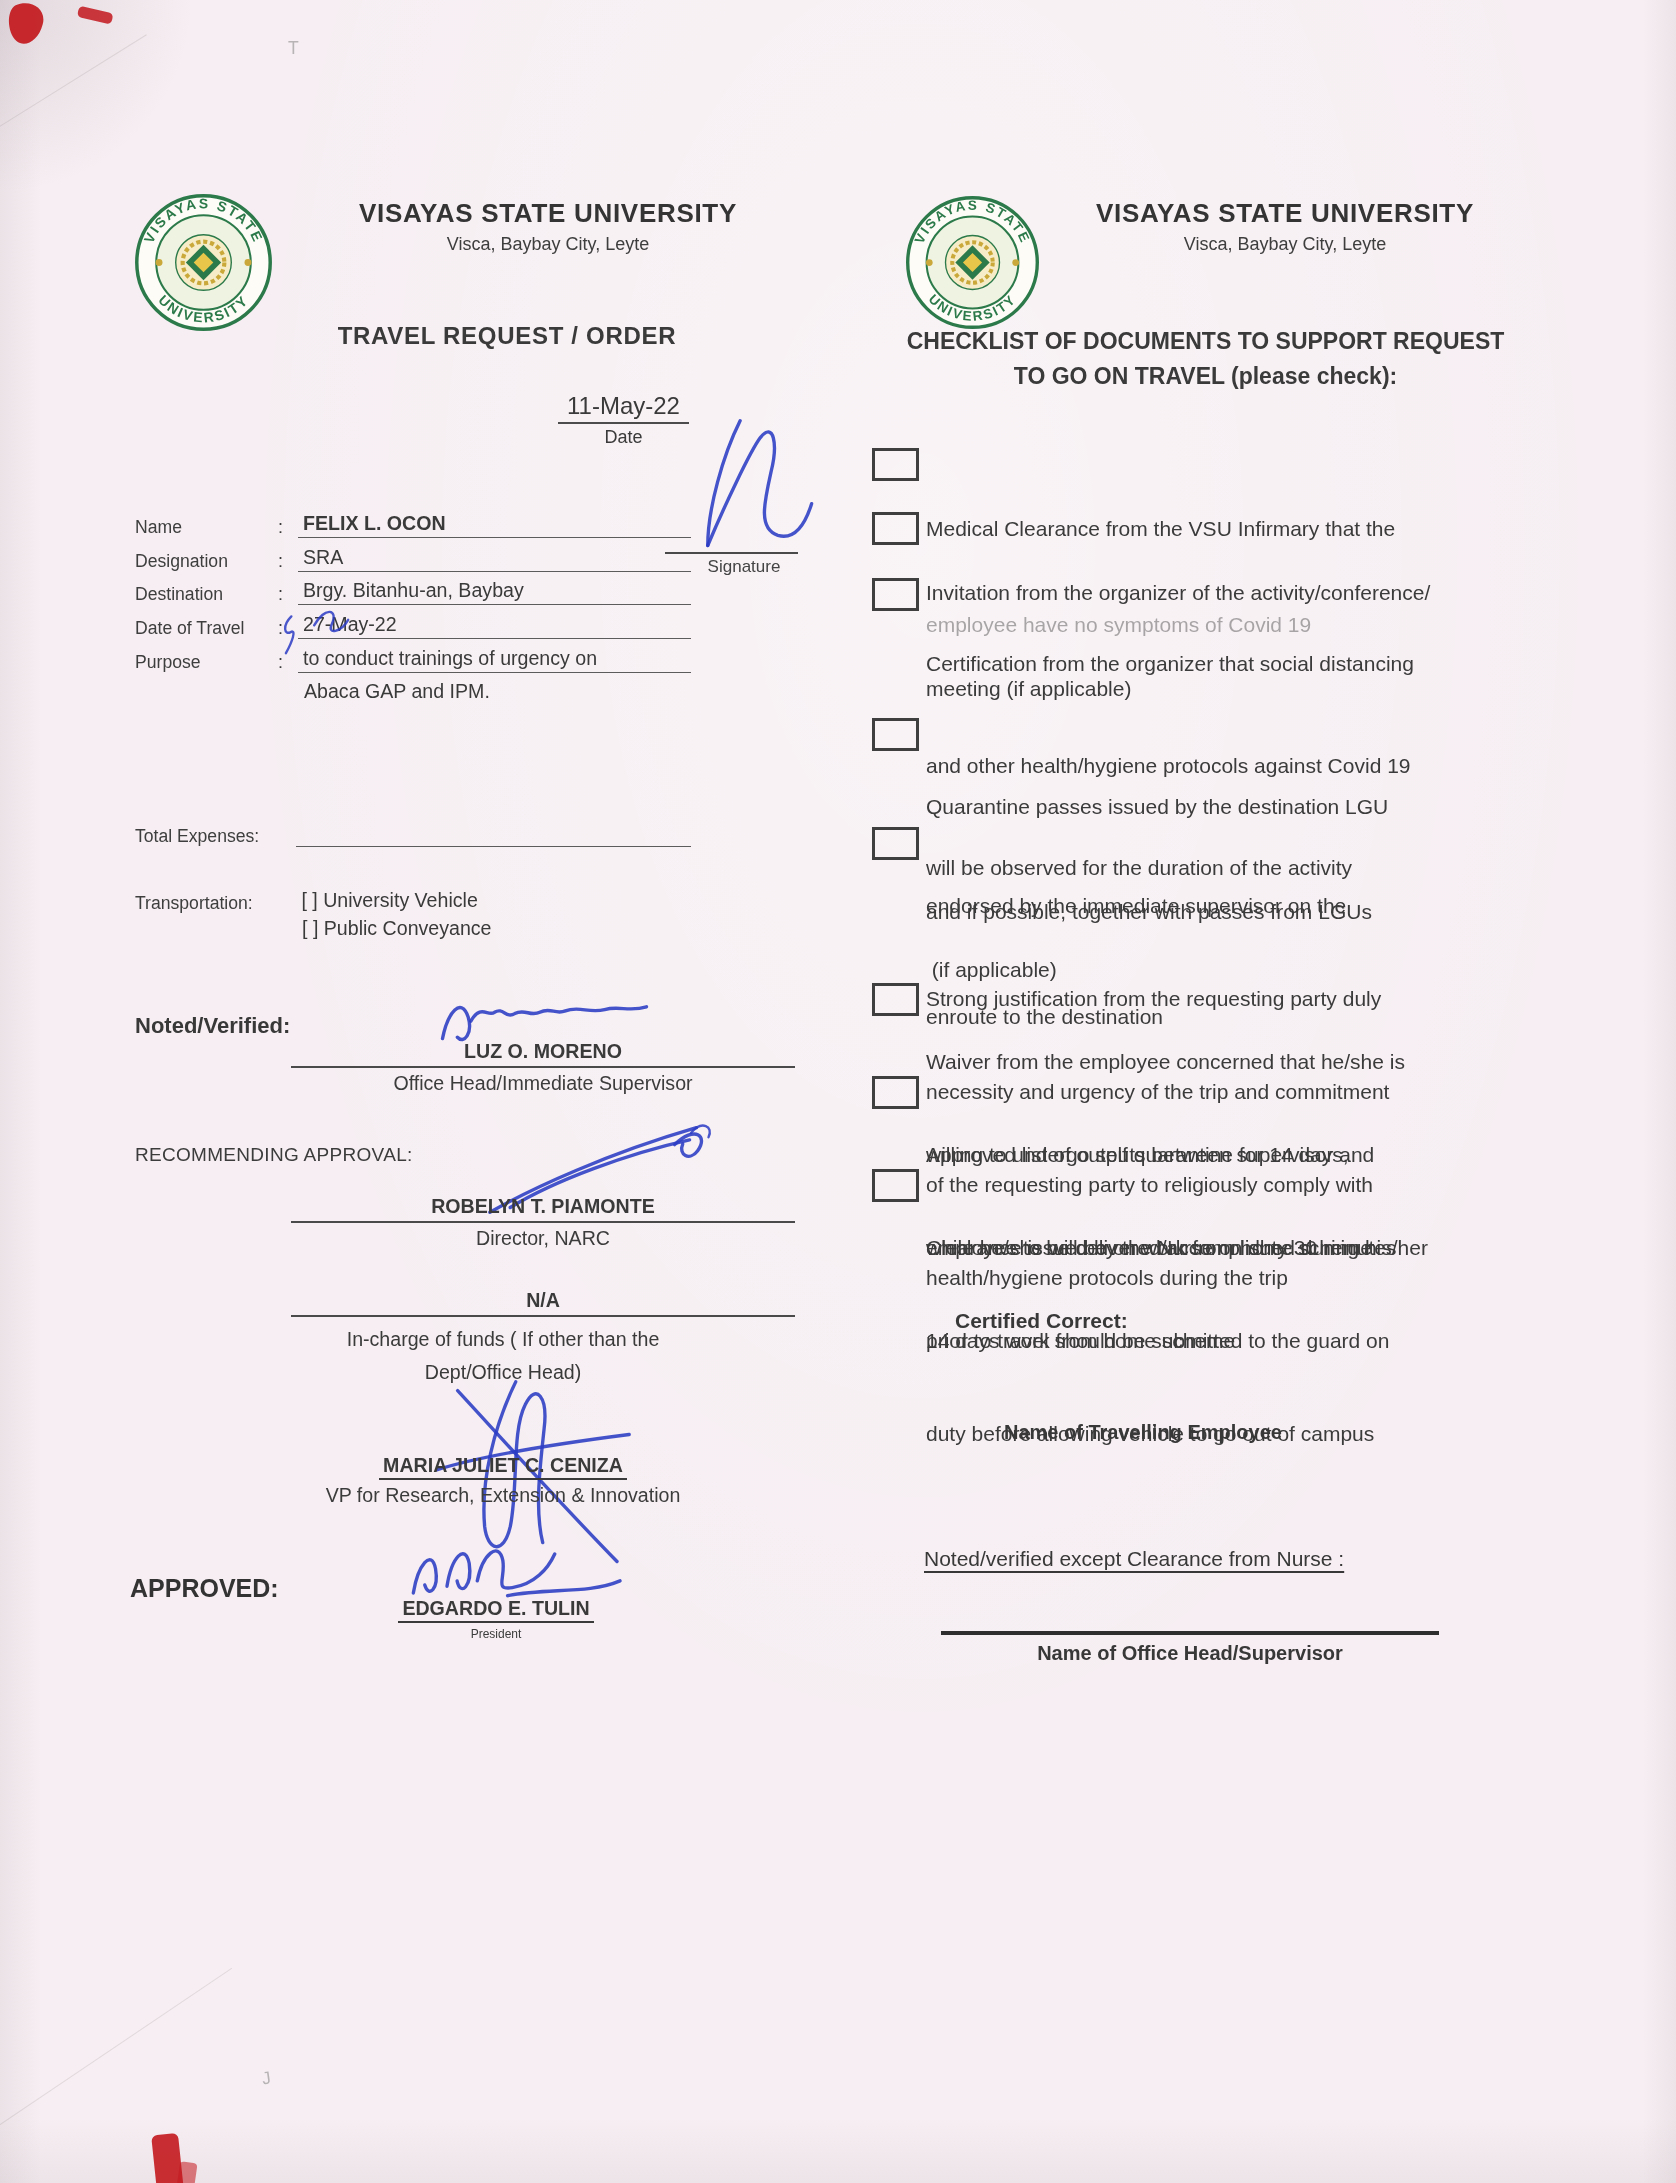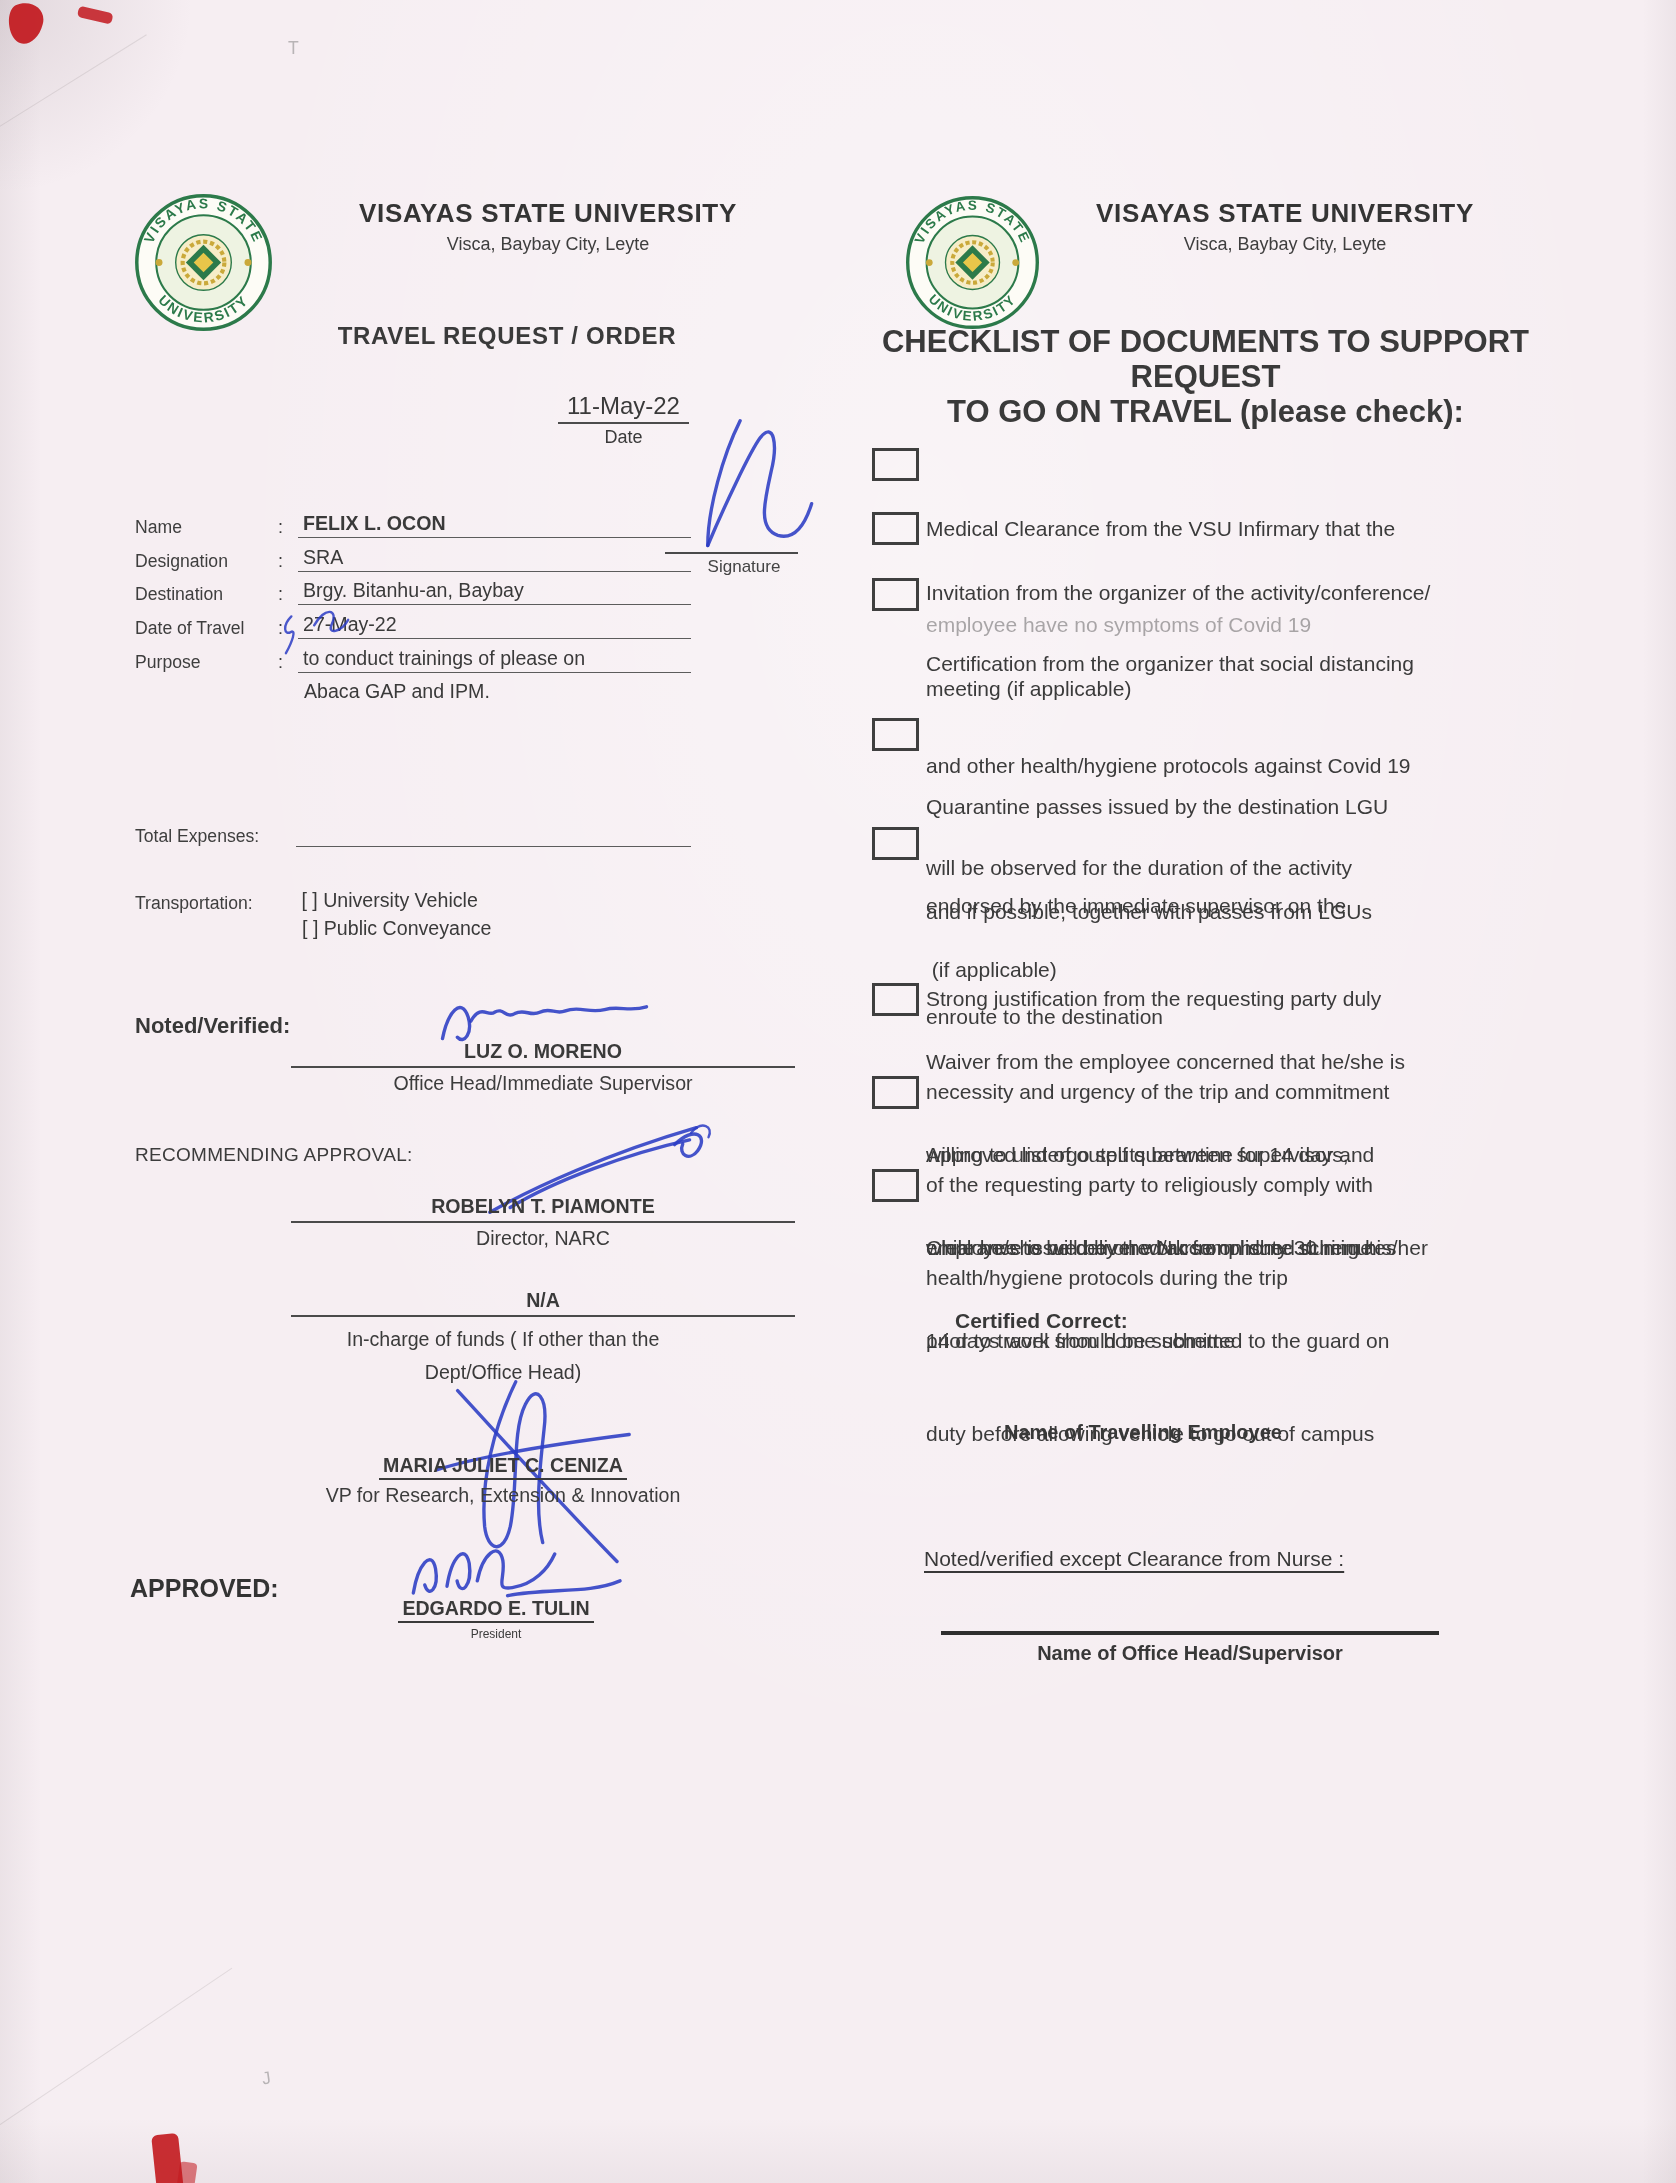--- a/index.html
+++ b/index.html
@@ -11,21 +11,21 @@
       radial-gradient(ellipse at 55% 25%, rgba(255,255,255,0.35), transparent 55%),
       linear-gradient(90deg, rgba(60,40,50,0.06), transparent 2.5%),
       linear-gradient(270deg, rgba(60,40,50,0.05), transparent 2%),
       linear-gradient(0deg, rgba(60,40,50,0.05), transparent 3%),
       #f6eef2;
   }
   .abs{position:absolute;}
   .uni{font-size:26px;font-weight:bold;letter-spacing:0.7px;color:#343434;text-align:center;}
   .addr{font-size:18px;margin-top:5.4px;text-align:center;color:#3e3e3e;}
   .sec-title{font-size:24px;font-weight:bold;letter-spacing:0.7px;text-align:center;color:#3a3a3a;}
-  .chk-title{font-size:31px;font-weight:bold;text-align:center;color:#3a3a3a;line-height:35px;}
+  .chk-title{font-size:23px;font-weight:bold;text-align:center;color:#3a3a3a;line-height:35px;}
   .date-block{text-align:center;}
   .date-val{display:inline-block;font-size:24px;border-bottom:2px solid #4c4c4c;padding:0 9.5px 2px 9.5px;}
   .date-lbl{font-size:18px;margin-top:3.4px;}
   .field-row{display:flex;align-items:flex-end;height:32px;}
   .f-label{width:143px;font-size:17.6px;color:#3e3e3e;}
   .f-label2{width:161px;font-size:17.6px;color:#3e3e3e;}
   .f-colon{width:19.6px;font-size:18px;}
   .f-value{flex:1;font-size:19.6px;border-bottom:1.4px solid #5c5c5c;padding:0 2.7px 2px 5.4px;white-space:pre;}
   .f-plain{flex:1;font-size:19.6px;padding:0 2.7px 2px 5.4px;white-space:pre;}
   .f-bold{font-weight:bold;margin-top:16px;}
@@ -126,21 +126,21 @@
     <span class="f-value">Brgy. Bitanhu-an, Baybay</span>
   </div>
   <div class="abs field-row" style="left:135px;top:607px;width:556px">
     <span class="f-label">Date of Travel</span>
     <span class="f-colon">:</span>
     <span class="f-value">27-May-22</span>
   </div>
   <div class="abs field-row" style="left:135px;top:641px;width:556px">
     <span class="f-label">Purpose</span>
     <span class="f-colon">:</span>
-    <span class="f-value">to conduct trainings of please on</span>
+    <span class="f-value">to conduct trainings of urgency on</span>
   </div>
   <div class="abs" style="left:304px;top:680px;font-size:19.6px">Abaca GAP and IPM.</div>
 
   <svg class="abs" style="left:306px;top:598px" width="68" height="41" viewBox="0 0 100 60">
     <path class="ink-thin" d="M12,40 C28,12 48,16 38,38 C30,55 52,50 62,32"></path>
   </svg>
   <svg class="abs" style="left:275px;top:611px" width="30" height="49" viewBox="0 0 44 72">
     <path class="ink-thin" d="M24,8 C10,22 14,36 23,31 C32,26 25,46 16,62"></path>
   </svg>
 

